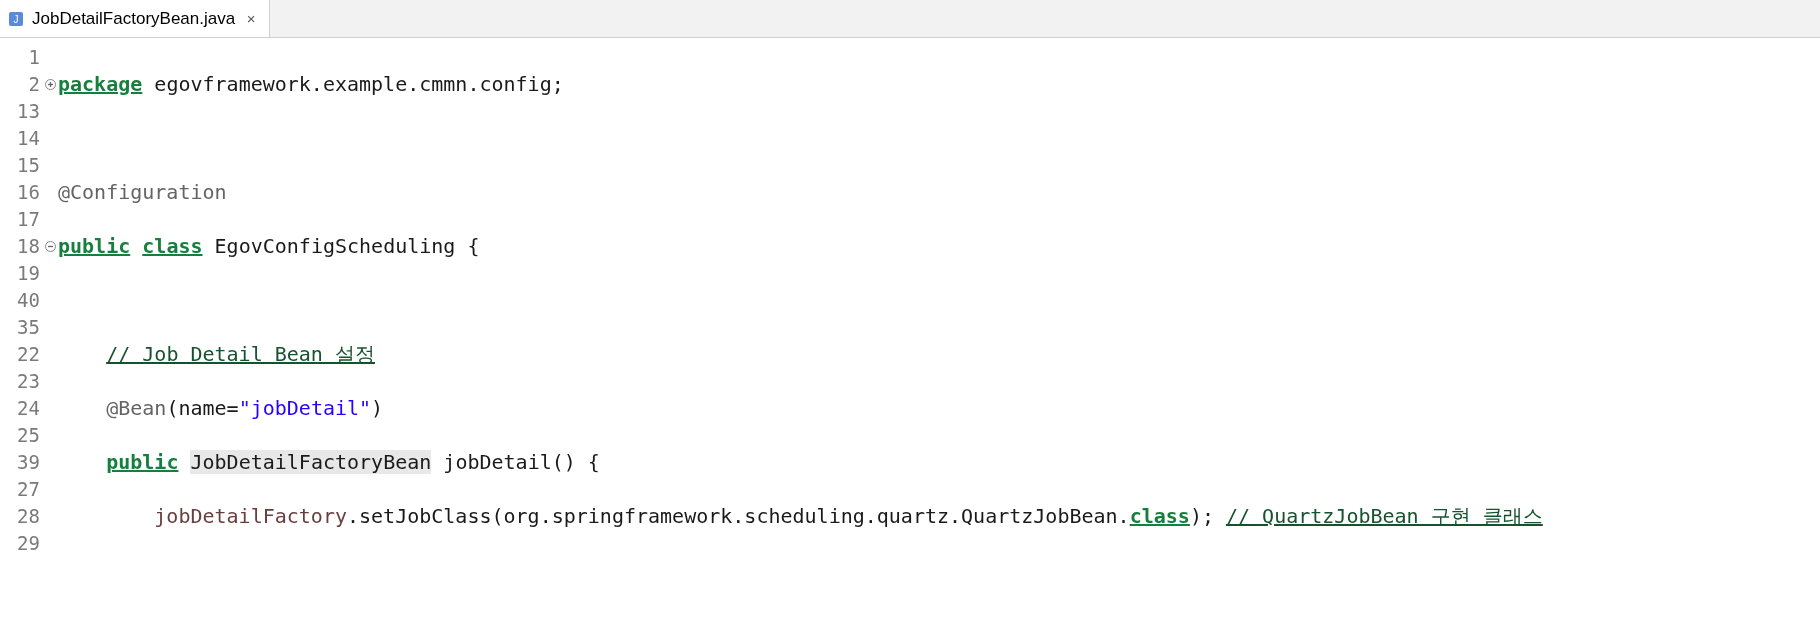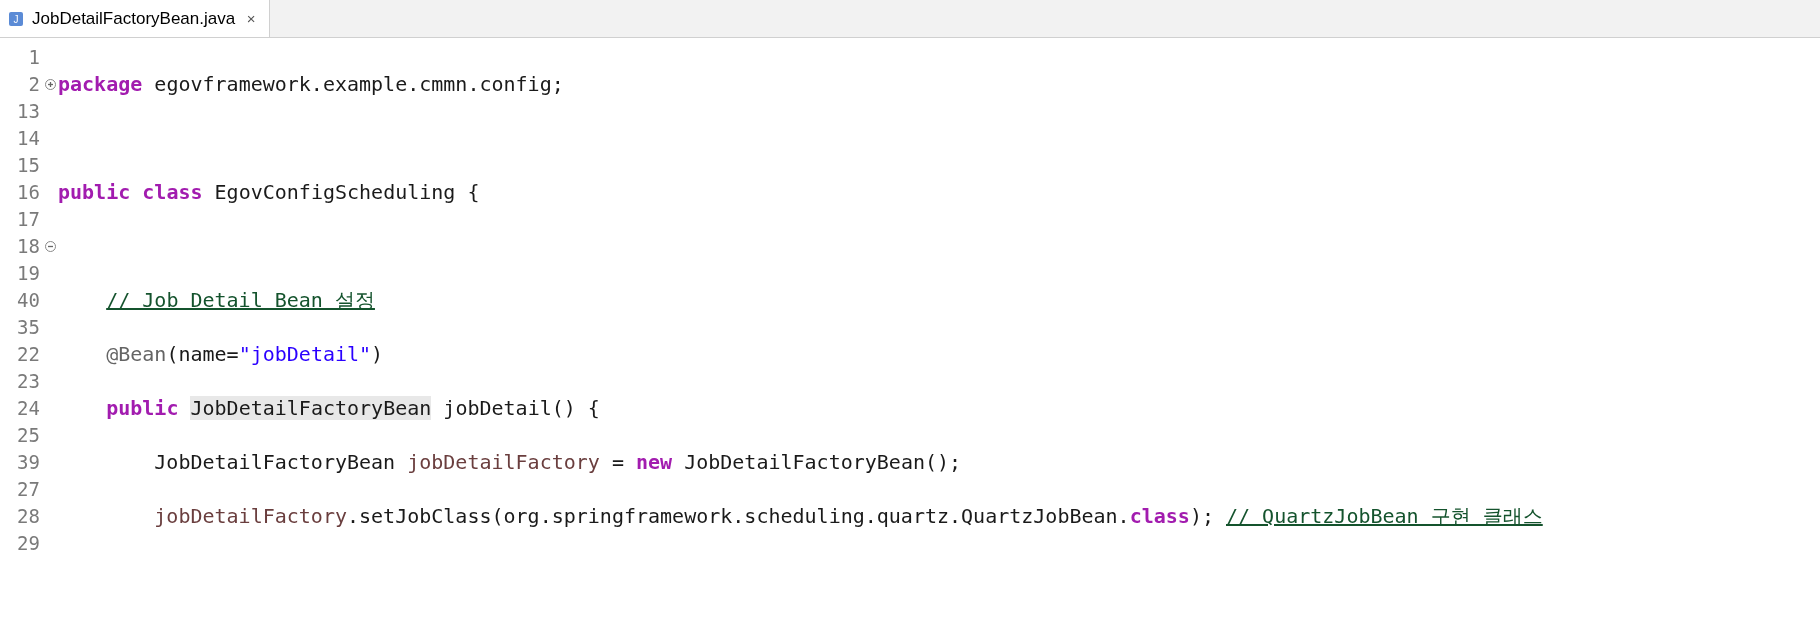--- a/index.html
+++ b/index.html
@@ -75,21 +75,21 @@
   .code {
     flex: 1;
     padding-top: 6px;
     padding-left: 14px;
     line-height: 27px;
     white-space: pre;
     font-size: 20px;
     color: #1a1a1a;
   }
   .code .cline { height: 27px; }
-  .kw { color: #a21caf; font-weight: bold; }
+  .kw { color: #15803d; font-weight: bold; text-decoration: underline; }
   .ann { color: #646464; }
   .str { color: #2a00ff; }
   .cmt { color: #14532d; text-decoration: underline; }
   .var { color: #6a3e3e; }
   .hl { background: #e8e8e8; }
   .fold-box {
     display: inline-block;
     border: 1px solid #bbb;
     width: 12px; height: 18px;
     vertical-align: -3px;
@@ -142,26 +142,26 @@
     <div class="gline">25</div>
     <div class="gline">39</div>
     <div class="gline">27</div>
     <div class="gline">28</div>
     <div class="gline">29</div>
   </div>
 
   <div class="code">
 <div class="cline"><span class="kw">package</span><span> egovframework.example.cmmn.config;</span></div>
 <div class="cline"></div>
+<div class="cline"><span class="ann">@Configuration</span></div>
 <div class="cline"><span class="kw">public</span> <span class="kw">class</span><span> EgovConfigScheduling {</span></div>
 <div class="cline"></div>
 <div class="cline">    <span class="cmt">// Job Detail Bean 설정</span></div>
 <div class="cline">    <span class="ann">@Bean</span><span>(</span><span>name=</span><span class="str">"jobDetail"</span><span>)</span></div>
 <div class="cline">    <span class="kw">public</span><span> </span><span class="hl">JobDetailFactoryBean</span><span> jobDetail() {</span></div>
-<div class="cline">        <span>JobDetailFactoryBean </span><span class="var">jobDetailFactory</span><span> = </span><span class="kw">new</span><span> JobDetailFactoryBean();</span></div>
 <div class="cline">        <span class="var">jobDetailFactory</span><span>.setJobClass(org.springframework.scheduling.quartz.QuartzJobBean.</span><span class="kw">class</span><span>); </span><span class="cmt">// QuartzJobBean 구현 클래스</span></div>
 
 
 
 
 
 
 
 
   </div>

